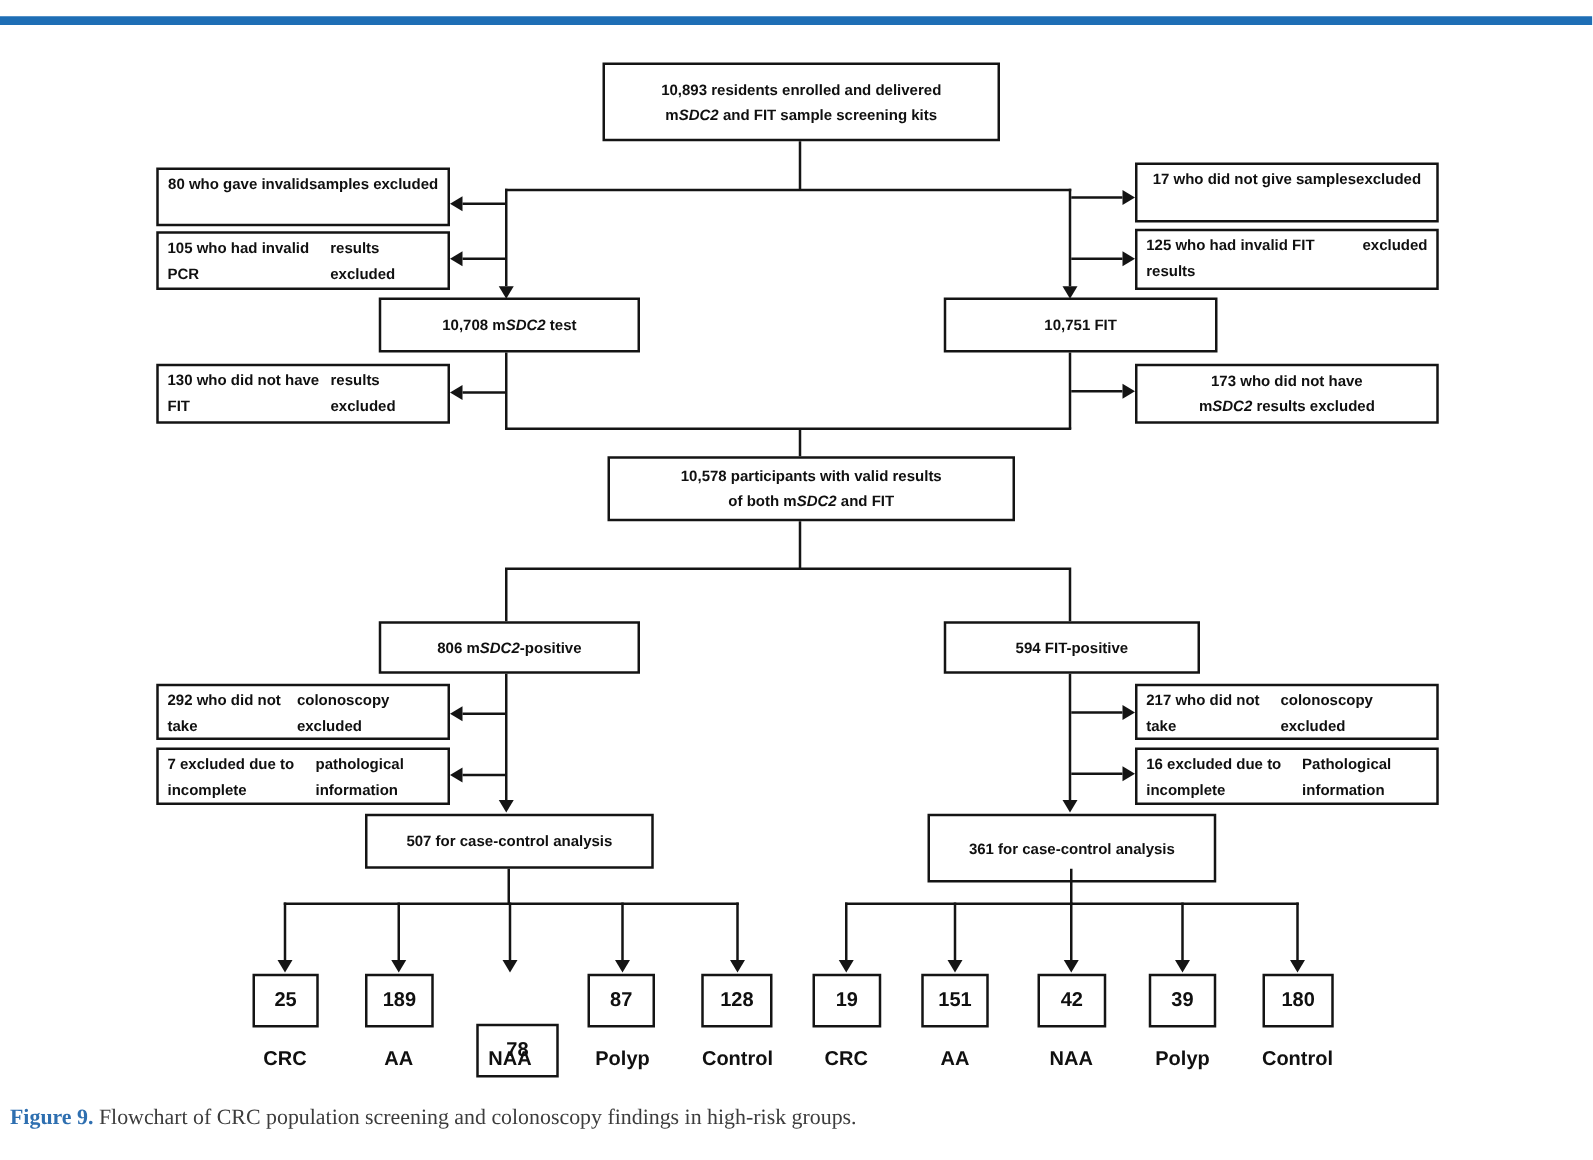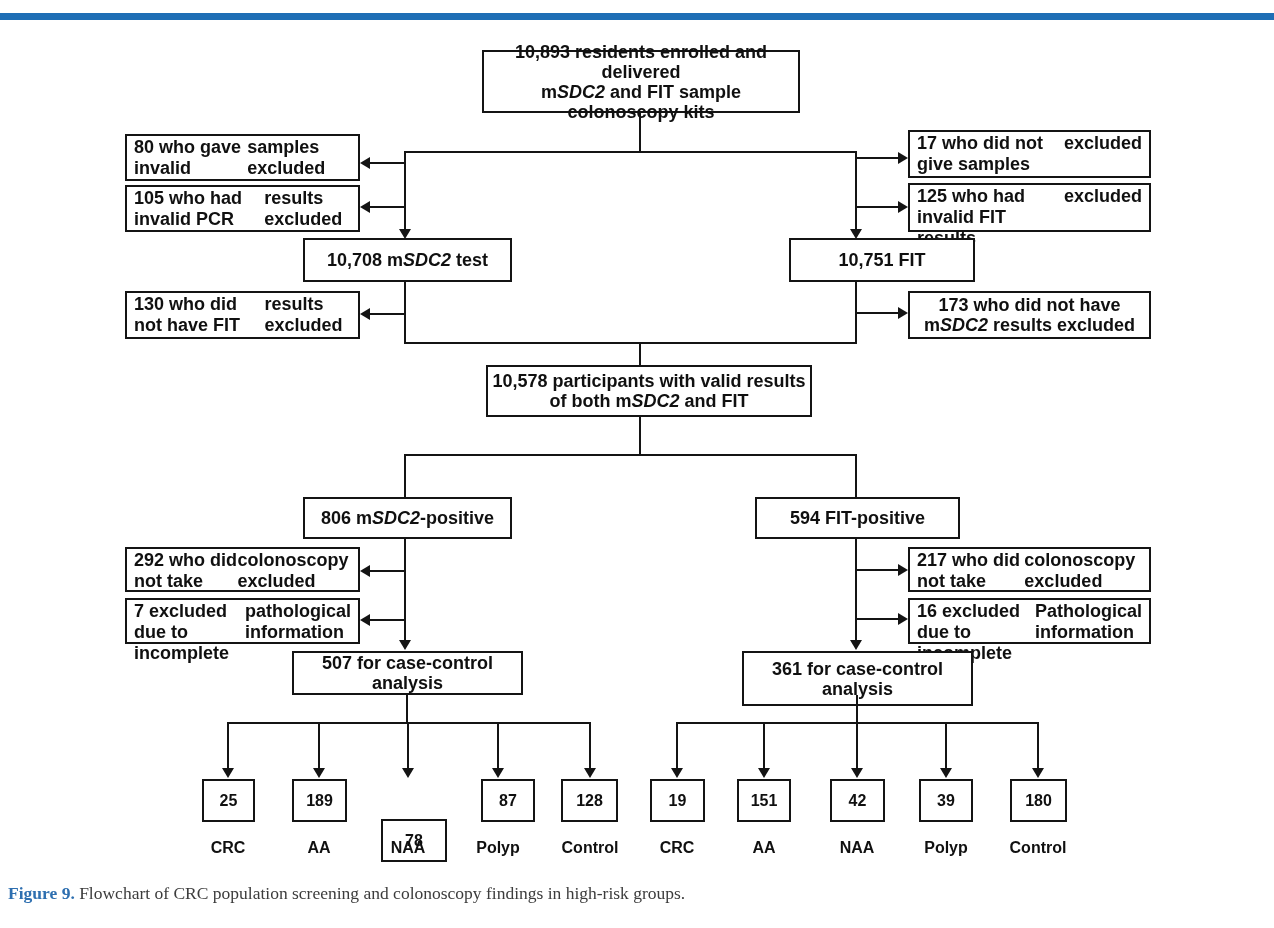--- a/index.html
+++ b/index.html
@@ -1,19 +1,19 @@
 <!DOCTYPE html>
 <html><head>
 <meta charset="utf-8">
 <style>
   html,body{margin:0;padding:0;background:#fff;}
   #fig{position:relative;width:1274px;height:928px;background:#fff;font-family:"Liberation Sans",sans-serif;overflow:hidden;}
   .topbar{position:absolute;left:0;top:13px;width:1274px;height:7px;background:#1e6eb5;}
   .box{position:absolute;border:2px solid #141414;background:#fff;box-sizing:border-box;
-       font-weight:700;font-size:18px;color:#101010;}
+       font-weight:700;font-size:12px;color:#101010;}
   .box.center{display:flex;flex-direction:column;justify-content:center;align-items:center;
        text-align:center;line-height:20px;}
   .box.leftal{display:flex;justify-content:center;
        padding:1px 7px;line-height:21px;text-align:left;}
   .box span.line{display:block;}
   .box.count{display:flex;align-items:center;justify-content:center;font-size:16px;}
   .hline{position:absolute;height:2px;background:#141414;}
   .vline{position:absolute;width:2px;background:#141414;}
   .arr{position:absolute;width:0;height:0;}
   .arr.down{border-left:6px solid transparent;border-right:6px solid transparent;border-top:10px solid #141414;}
@@ -27,21 +27,21 @@
 </style>
 </head>
 <body>
 
 <div id="fig">
 
   <div class="topbar" style="background: rgb(30, 110, 181);"></div>
 
   <div class="box center" style="left:482px;top:50px;width:318px;height:63px">
     <span class="line">10,893 residents enrolled and delivered</span>
-    <span class="line"><span>m</span><i>SDC2</i><span> and FIT sample colonoscopy kits</span></span>
+    <span class="line"><span>m</span><i>SDC2</i><span> and FIT sample screening kits</span></span>
   </div>
 
   <div class="box leftal" style="left:125px;top:134px;width:235px;height:47px">
     <span class="line">80 who gave invalid</span>
     <span class="line">samples excluded</span>
   </div>
   <div class="box leftal" style="left:125px;top:185px;width:235px;height:47px">
     <span class="line">105 who had invalid PCR</span>
     <span class="line">results excluded</span>
   </div>
@@ -51,21 +51,21 @@
     <span class="line">excluded</span>
   </div>
   <div class="box leftal" style="left:908px;top:183px;width:243px;height:49px">
     <span class="line">125 who had invalid FIT results</span>
     <span class="line">excluded</span>
   </div>
 
   <div class="box center" style="left:303px;top:238px;width:209px;height:44px">
     <span class="line"><span>10,708 m</span><i>SDC2</i><span> test</span></span>
   </div>
-  <div class="box center" style="left:789px;top:238px;width:186px;height:44px">
+  <div class="box center" style="left:755px;top:238px;width:219px;height:44px">
     <span class="line">10,751 FIT</span>
   </div>
 
   <div class="box leftal" style="left:125px;top:291px;width:235px;height:48px">
     <span class="line">130 who did not have FIT</span>
     <span class="line">results excluded</span>
   </div>
   <div class="box center" style="left:908px;top:291px;width:243px;height:48px">
     <span class="line">173 who did not have</span>
     <span class="line"><span>m</span><i>SDC2</i><span> results excluded</span></span>
@@ -109,21 +109,21 @@
 
   <div class="box count" style="left:202px;top:779px;width:53px;height:43px">
       <span>25</span>
     </div>
   <div class="box count" style="left:292px;top:779px;width:55px;height:43px">
       <span>189</span>
     </div>
   <div class="box count" style="left:381px;top:819px;width:66px;height:43px">
       <span>78</span>
     </div>
-  <div class="box count" style="left:481px;top:779px;width:54px;height:43px">
+  <div class="box count" style="left:470px;top:779px;width:54px;height:43px">
       <span>87</span>
     </div>
   <div class="box count" style="left:561px;top:779px;width:57px;height:43px">
       <span>128</span>
     </div>
 
   <div class="box count" style="left:650px;top:779px;width:55px;height:43px">
       <span>19</span>
     </div>
   <div class="box count" style="left:737px;top:779px;width:54px;height:43px">

